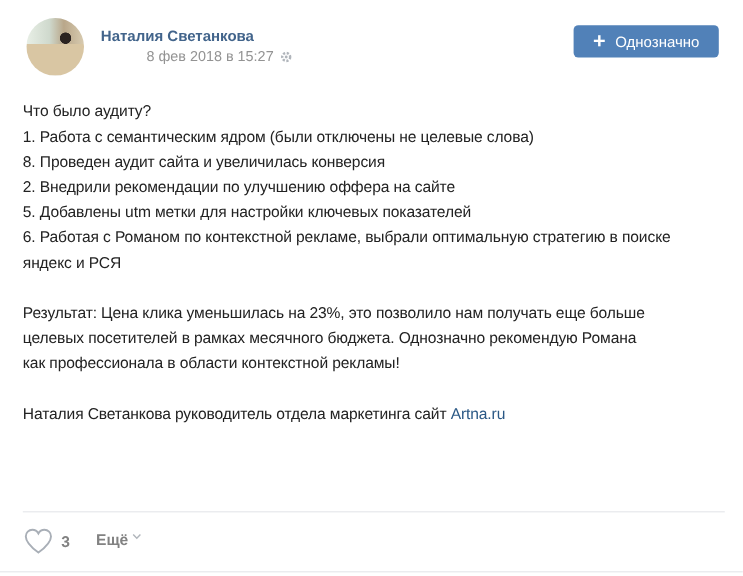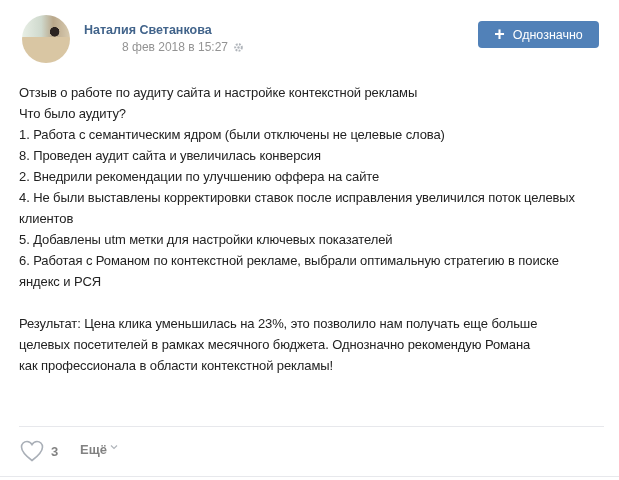--- a/index.html
+++ b/index.html
@@ -64,31 +64,30 @@
           </svg>
       </span>
     </div>
     <div class="subscribe">
       <span class="plus">+</span>
       <span>Однозначно</span>
     </div>
   </div>
 
   <div class="content">
-    <p>Отзыв о работе по аудиту сайта и настройке контекстной рекламы</p>
     <p>Что было аудиту?</p>
     <p>1. Работа с семантическим ядром (были отключены не целевые слова)</p>
     <p>8. Проведен аудит сайта и увеличилась конверсия</p>
     <p>2. Внедрили рекомендации по улучшению оффера на сайте</p>
-    <p style="padding-right:20px">4. Не были выставлены корректировки ставок после исправления увеличился поток целевых клиентов</p>
     <p>5. Добавлены utm метки для настройки ключевых показателей</p>
     <p style="padding-right:20px">6. Работая с Романом по контекстной рекламе, выбрали оптимальную стратегию в поиске яндекс и РСЯ</p>
     <div class="gap"></div>
     <p style="padding-right:60px">Результат: Цена клика уменьшилась на 23%, это позволило нам получать еще больше целевых посетителей в рамках месячного бюджета. Однозначно рекомендую Романа как профессионала в области контекстной рекламы!</p>
     <div class="gap"></div>
+    <p><span>Наталия Светанкова руководитель отдела маркетинга сайт </span><span class="link">Artna.ru</span></p>
   </div>
 
   <div class="divider"></div>
 
   <div class="footer">
     <div class="like">
       <svg width="24" height="22" viewBox="0 0 24 22">
           <path d="M12 20.5 C 4 14.5 1.5 11 1.5 7 C 1.5 3.8 4 1.5 7 1.5 C 9.2 1.5 11 2.8 12 4.6 C 13 2.8 14.8 1.5 17 1.5 C 20 1.5 22.5 3.8 22.5 7 C 22.5 11 20 14.5 12 20.5 Z" fill="none" stroke="#a9afb7" stroke-width="1.6"></path>
         </svg>
       <span class="like-count">3</span>

